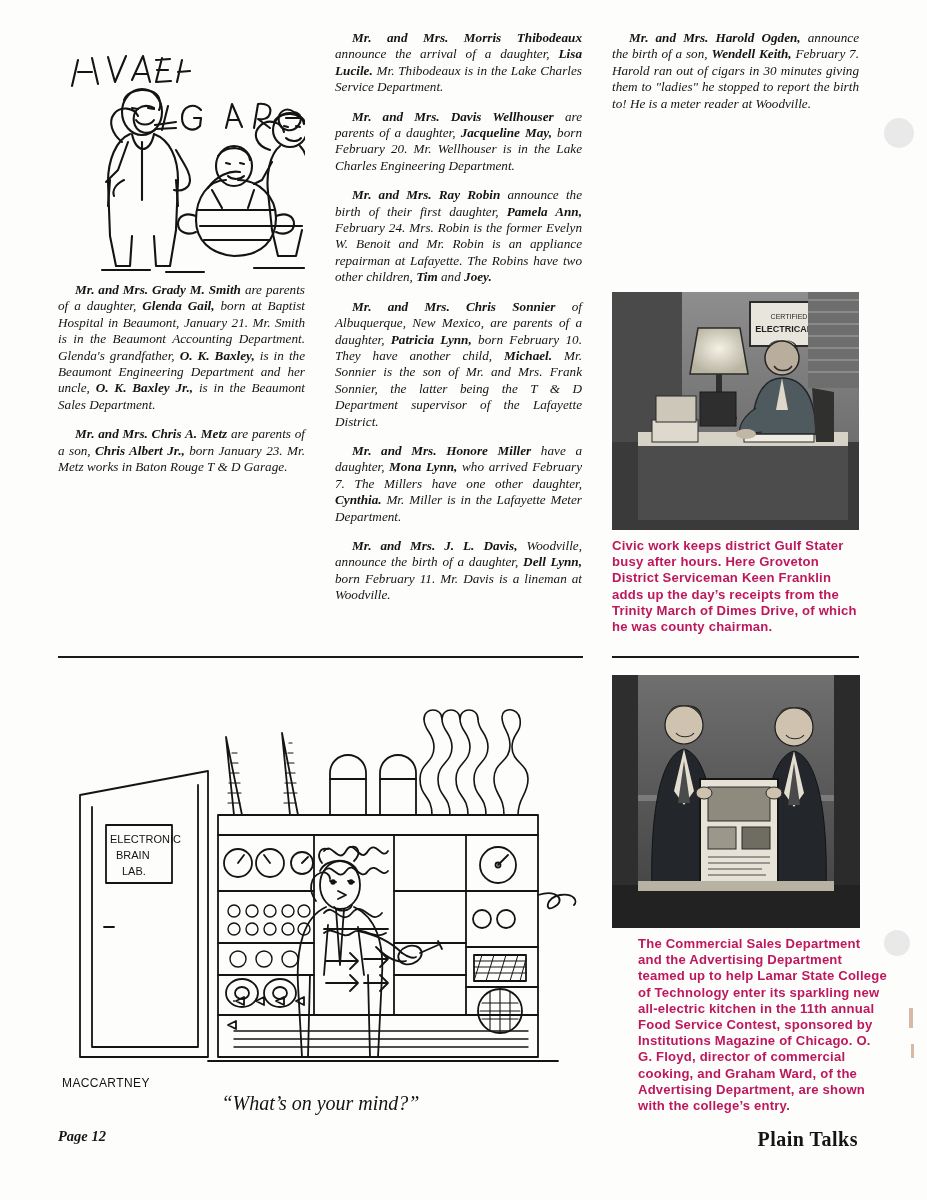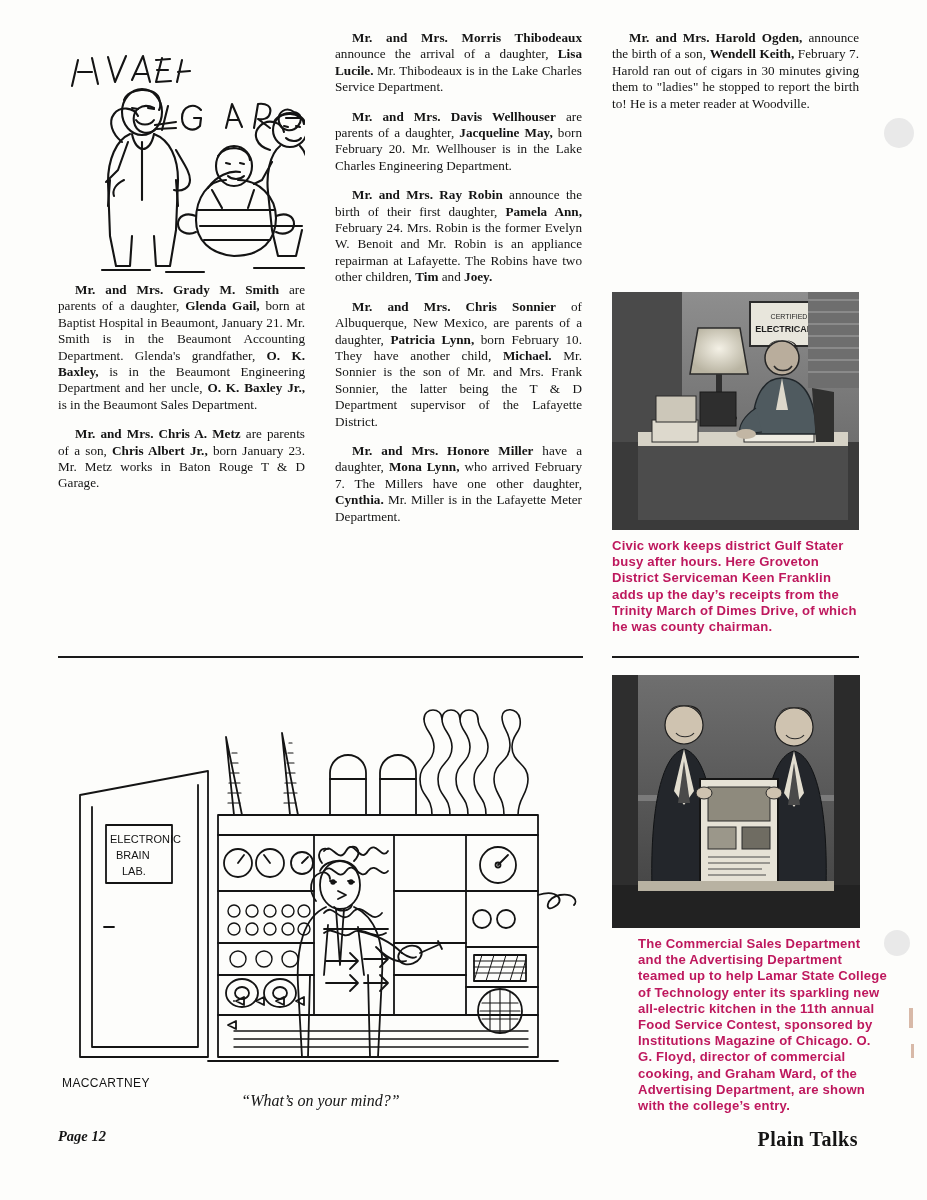--- a/index.html
+++ b/index.html
@@ -41,20 +41,21 @@
   .col2 { left: 277px; }
   .col3 { left: 554px; }
 
   p.body {
     margin: 0 0 13px 0;
     font-size: 13.2px;
     line-height: 16.4px;
     text-align: justify;
     text-indent: 17px;
     hyphens: auto;
+    font-style: italic;
   }
   p.body b { font-weight: bold; }
 
   
   .cartoon1 {
     position: relative;
     width: 247px;
     height: 246px;
     margin-bottom: 6px;
   }
@@ -108,21 +109,21 @@
   }
   .cartoon2 svg { position: absolute; left: 0; top: 0; }
   .cart2-caption {
     position: absolute;
     left: 0;
     top: 1062px;
     width: 525px;
     text-align: center;
     font-family: "Liberation Serif", serif;
     font-style: italic;
-    font-size: 16px;
+    font-size: 20px;
   }
   .signature {
     position: absolute;
     left: 4px;
     top: 1046px;
     font-family: "Liberation Sans", sans-serif;
     font-size: 12px;
     font-weight: normal;
     letter-spacing: .4px;
   }
@@ -250,20 +251,21 @@
         <p class="body"><b>Mr. and Mrs. Morris Thibodeaux</b> announce the arrival of a daughter, <b>Lisa Lucile.</b> Mr. Thibodeaux is in the Lake Charles Service Department.</p>
 
         <p class="body"><b>Mr. and Mrs. Davis Wellhouser</b> are parents of a daughter, <b>Jacqueline May,</b> born February 20. Mr. Wellhouser is in the Lake Charles Engineering Department.</p>
 
         <p class="body"><b>Mr. and Mrs. Ray Robin</b> announce the birth of their first daughter, <b>Pamela Ann,</b> February 24. Mrs. Robin is the former Evelyn W. Benoit and Mr. Robin is an appliance repairman at Lafayette. The Robins have two other children, <b>Tim</b> and <b>Joey.</b></p>
 
         <p class="body"><b>Mr. and Mrs. Chris Sonnier</b> of Albuquerque, New Mexico, are parents of a daughter, <b>Patricia Lynn,</b> born February 10. They have another child, <b>Michael.</b> Mr. Sonnier is the son of Mr. and Mrs. Frank Sonnier, the latter being the T &amp; D Department supervisor of the Lafayette District.</p>
 
         <p class="body"><b>Mr. and Mrs. Honore Miller</b> have a daughter, <b>Mona Lynn,</b> who arrived February 7. The Millers have one other daughter, <b>Cynthia.</b> Mr. Miller is in the Lafayette Meter Department.</p>
 
+        <p class="body"><b>Mr. and Mrs. J. L. Davis,</b> Woodville, announce the birth of a daughter, <b>Dell Lynn,</b> born February 11. Mr. Davis is a lineman at Woodville.</p>
       </div>
 
       <div class="col col3">
 
         <p class="body"><b>Mr. and Mrs. Harold Ogden,</b> announce the birth of a son, <b>Wendell Keith,</b> February 7. Harold ran out of cigars in 30 minutes giving them to "ladies" he stopped to report the birth to! He is a meter reader at Woodville.</p>
       </div>
     </div>
 
     <div class="photo photo1">
       <svg width="247" height="238" viewBox="0 0 247 238" xmlns="http://www.w3.org/2000/svg">

